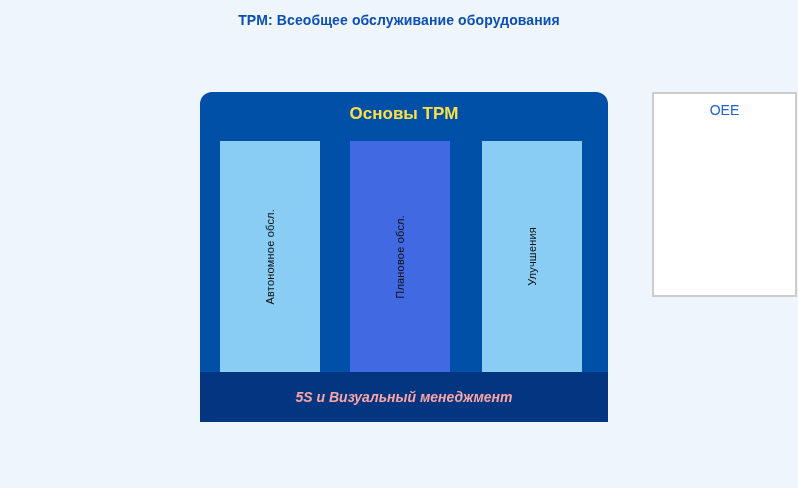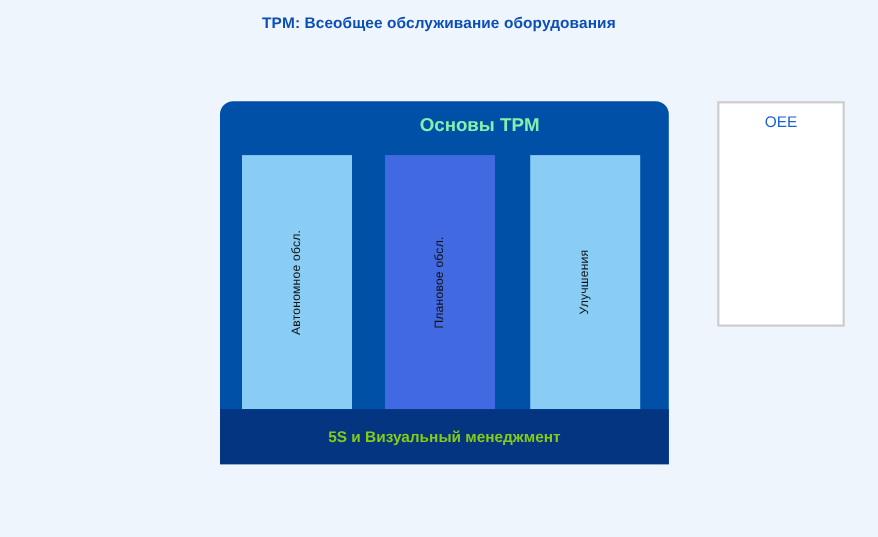--- a/index.html
+++ b/index.html
@@ -41,23 +41,22 @@
   }
 
   #tpm-roof-label {
     position: absolute;
     left: 0;
     top: 12px;
     width: 408px;
     text-align: center;
     font-size: 17px;
     font-weight: bold;
-    color: #86efac;
+    color: #fde047;
     white-space: nowrap;
-    padding-left: 32px;
   }
 
   .pillar {
     position: absolute;
     top: 49px;
     height: 231px;
     display: flex;
     align-items: center;
     justify-content: center;
   }
@@ -81,30 +80,31 @@
     width: 408px;
     height: 50px;
     background: #033580;
     display: flex;
     align-items: center;
     justify-content: center;
   }
   #tpm-foundation-label {
     font-size: 14px;
     font-weight: bold;
-    color: #84cc16;
+    color: #fca5a5;
     white-space: nowrap;
+    font-style: italic;
   }
 
   
   #oee-panel {
     position: absolute;
     left: 652px;
     top: 92px;
-    width: 116px;
+    width: 145px;
     height: 205px;
     background: #ffffff;
     border: 2px solid #cccccc;
     box-sizing: border-box;
   }
   #oee-panel-title {
     position: absolute;
     left: 0;
     top: 8px;
     width: 100%;

